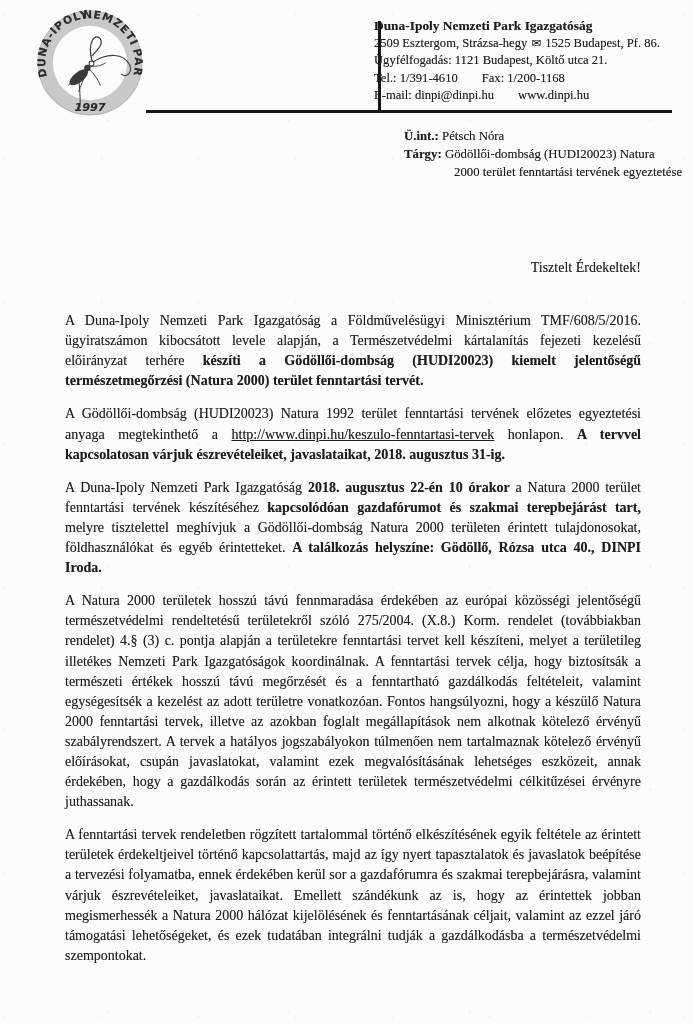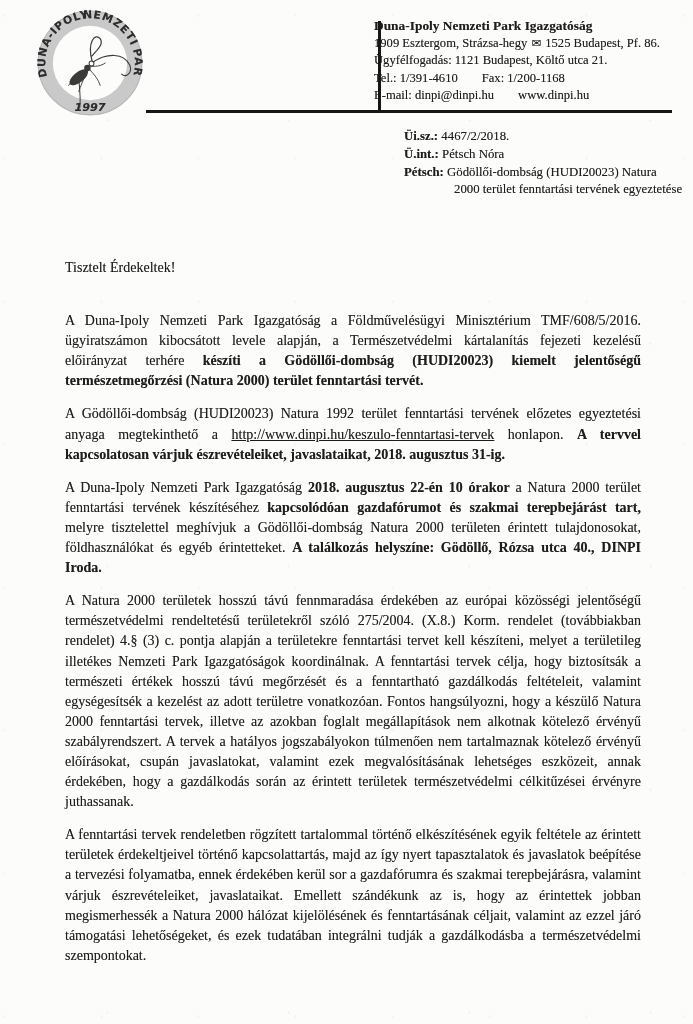--- a/index.html
+++ b/index.html
@@ -30,21 +30,21 @@
   .org-name{font-weight:bold;font-size:13.4px;}
   .mail{font-family:"DejaVu Sans",sans-serif;font-size:11.5px;padding:0 1px;}
   .gap-left{margin-left:24px;font-family:Liberation Serif, serif;}
   
   .ref-note{position:absolute;left:110px;top:131px;font-style:italic;font-size:13px;line-height:18.5px;color:#252420;}
   .ref-fields{position:absolute;left:404px;top:128px;font-size:12.8px;line-height:17.8px;}
   .field-label{font-weight:bold;}
   .subject-cont{padding-left:50px;}
   
   .letter-body{position:absolute;left:65px;top:258px;width:576px;font-size:14px;line-height:20.1px;}
-  .salutation{margin:0 0 33px 0;}
+  .salutation{margin:0 0 33px 0;text-align:right;}
   .para{margin:0 0 13px 0;text-align:justify;}
   .b{font-weight:bold;}
   .link{text-decoration:underline;color:inherit;}
 </style>
 </head>
 <body>
 
 <div class="page">
 
   <div class="logo">
@@ -68,33 +68,32 @@
         <path d="M55,61 C 60,66 63,70 65,76" stroke-width="0.9"></path>
         <path d="M53,57 C 60,58 66,57 70,54" stroke-width="0.9"></path>
       </g>
     </svg>
   </div>
 
   <div class="vdivider"></div>
 
   <div class="head-text">
     <div class="org-name">Duna-Ipoly Nemzeti Park Igazgatóság</div>
-    <div><span>1909 Esztergom, Strázsa-hegy</span> <span class="mail">✉</span> <span>1525 Budapest, Pf. 86.</span></div>
+    <div><span>2509 Esztergom, Strázsa-hegy</span> <span class="mail">✉</span> <span>1525 Budapest, Pf. 86.</span></div>
     <div>Ügyfélfogadás: 1121 Budapest, Költő utca 21.</div>
     <div><span>Tel.: 1/391-4610</span><span class="gap-left">Fax: 1/200-1168</span></div>
     <div><span>E-mail: dinpi@dinpi.hu</span><span class="gap-left">www.dinpi.hu</span></div>
   </div>
 
   <div class="hrule"></div>
 
 
   <div class="ref-fields">
-    <div><span class="field-label">Üi.sz.:</span> <span>4467/2/2018.</span></div>
     <div><span class="field-label">Ü.int.:</span> <span>Pétsch Nóra</span></div>
-    <div><span class="field-label">Pétsch:</span> <span>Gödöllői-dombság (HUDI20023) Natura</span></div>
+    <div><span class="field-label">Tárgy:</span> <span>Gödöllői-dombság (HUDI20023) Natura</span></div>
     <div class="subject-cont">2000 terület fenntartási tervének egyeztetése</div>
   </div>
 
   <main class="letter-body">
     <p class="salutation">Tisztelt Érdekeltek!</p>
 
     <p class="para"><span>A Duna-Ipoly Nemzeti Park Igazgatóság a Földművelésügyi Minisztérium TMF/608/5/2016. ügyiratszámon kibocsátott levele alapján, a Természetvédelmi kártalanítás fejezeti kezelésű előirányzat terhére </span><span class="b">készíti a Gödöllői-dombság (HUDI20023) kiemelt jelentőségű természetmegőrzési (Natura 2000) terület fenntartási tervét.</span></p>
 
     <p class="para"><span>A Gödöllői-dombság (HUDI20023) Natura 1992 terület fenntartási tervének előzetes egyeztetési anyaga megtekinthető a </span><span class="link">http://www.dinpi.hu/keszulo-fenntartasi-tervek</span><span> honlapon. </span><span class="b">A tervvel kapcsolatosan várjuk észrevételeiket, javaslataikat, 2018. augusztus 31-ig.</span></p>
 

